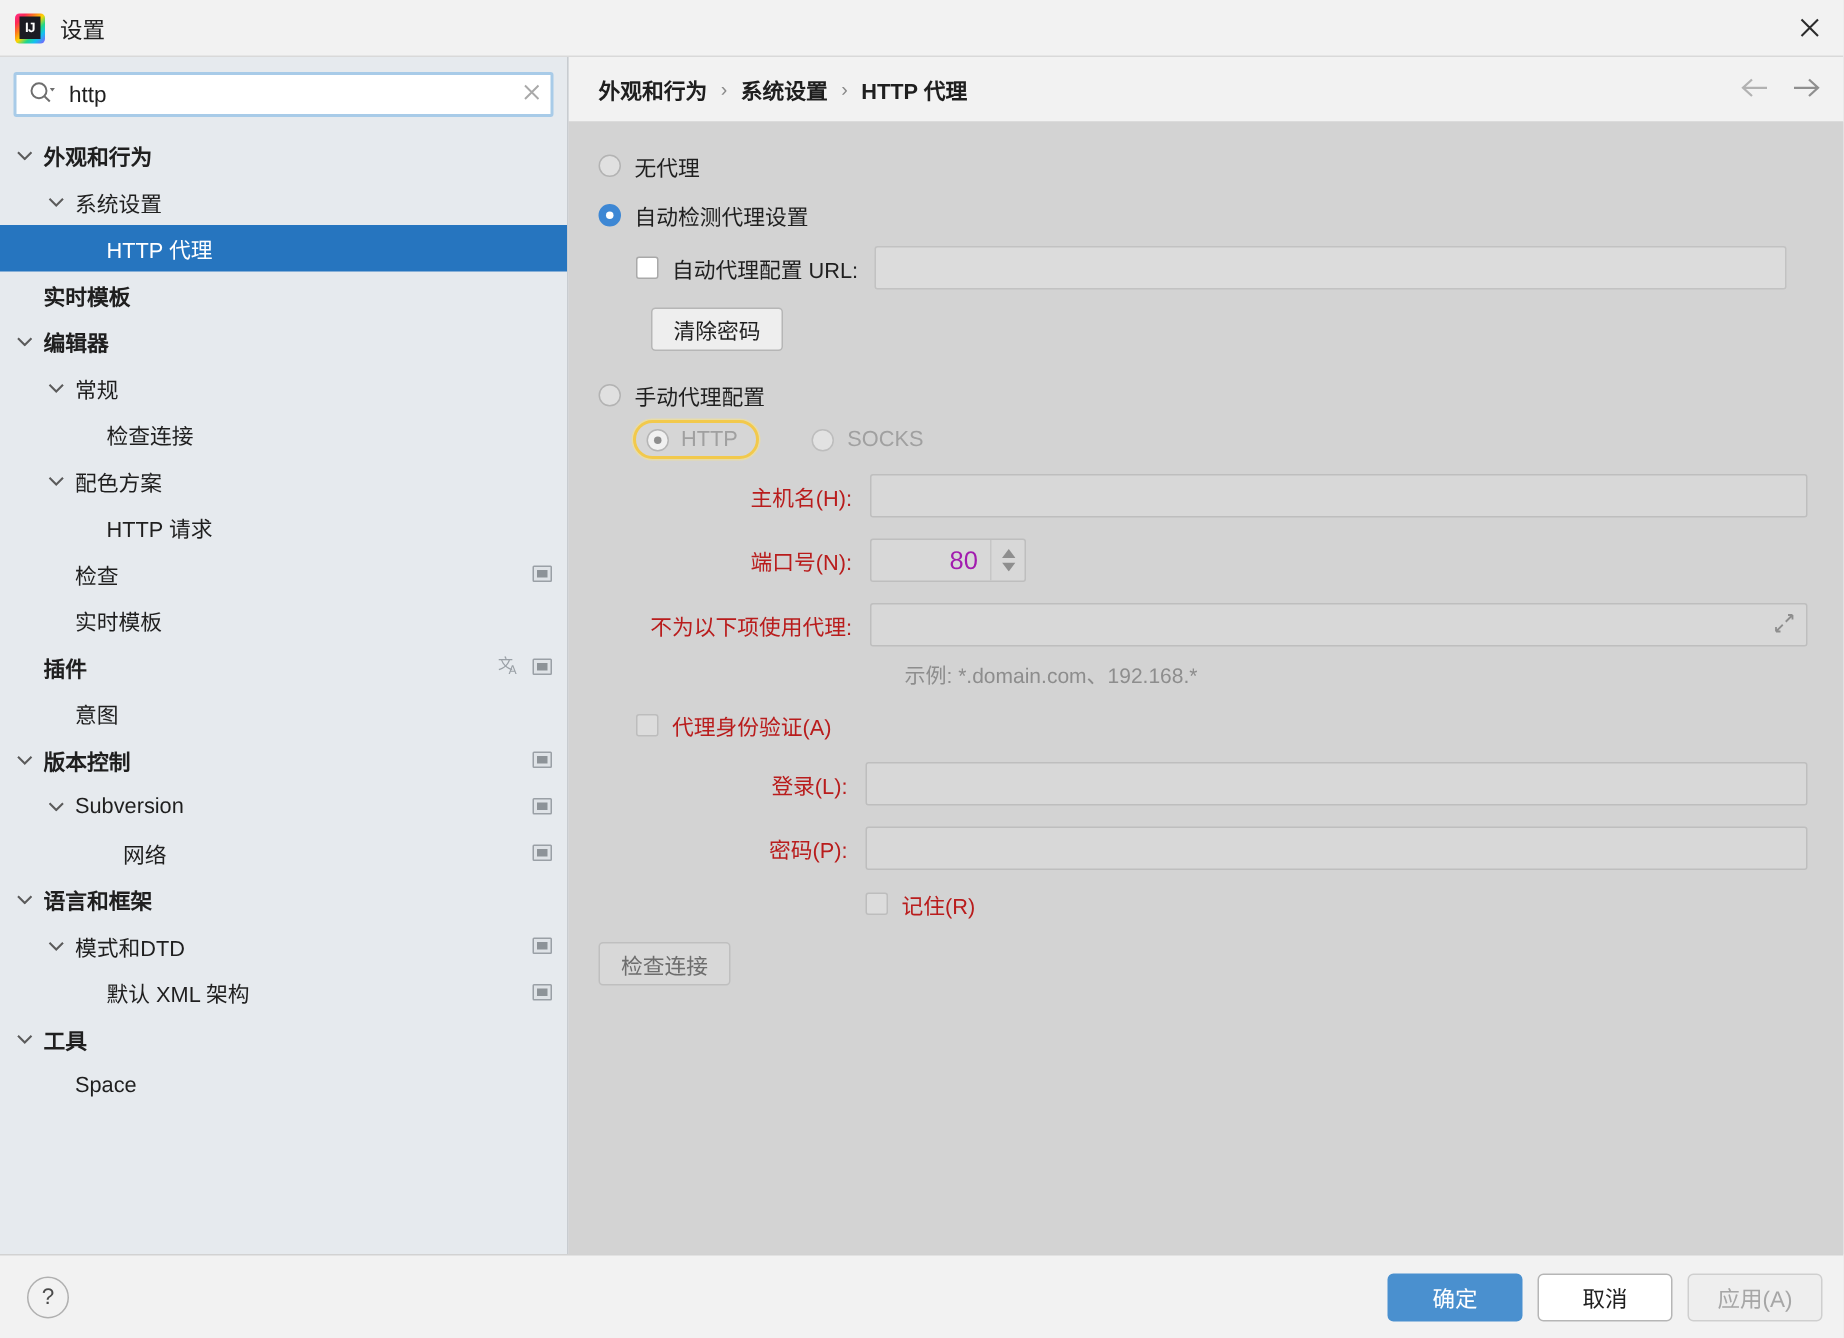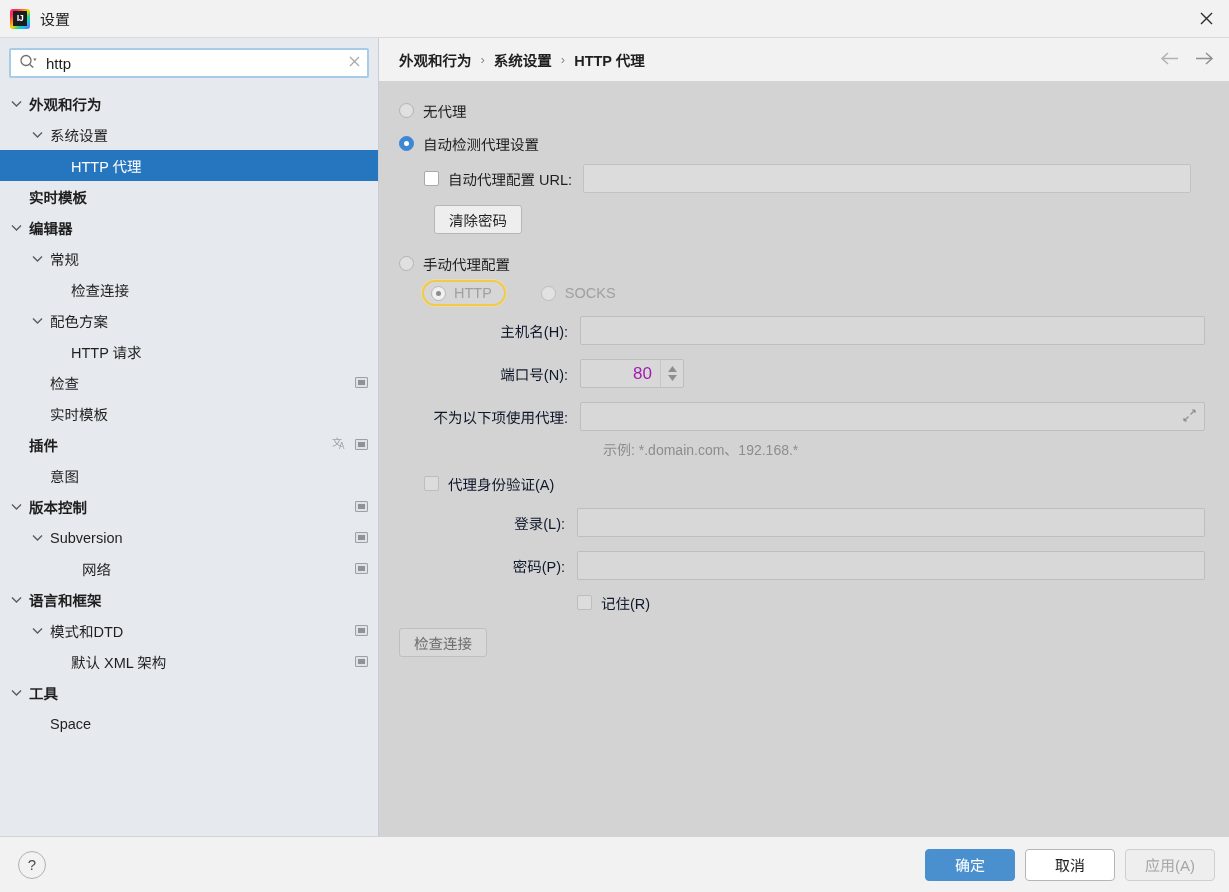--- a/index.html
+++ b/index.html
@@ -303,21 +303,21 @@
   .field-row {
     display: flex;
     align-items: center;
     margin-bottom: 11px;
   }
   .lbl {
     font-size: 14.5px;
     color: #1f1f1f;
     white-space: nowrap;
   }
-  .lbl.dim { color: #0f172a; }
+  .lbl.dim { color: #b91c1c; }
 
   .textfield {
     height: 29px;
     background: #ffffff;
     border: 1px solid #b5b5b5;
     box-sizing: border-box;
     border-radius: 2px;
   }
   .textfield.dim {
     background: #d8d8d8;

